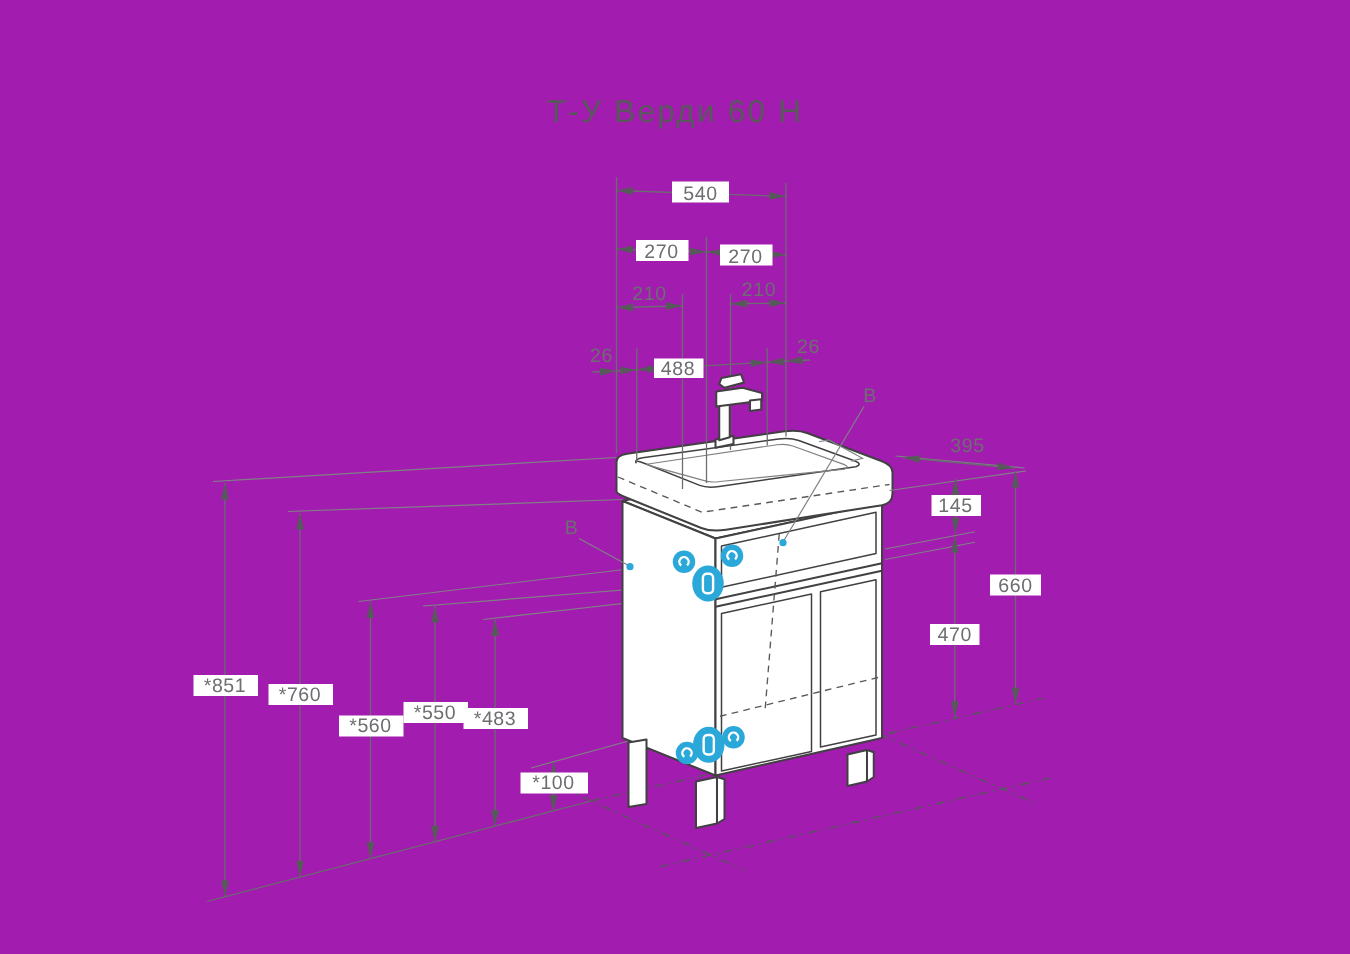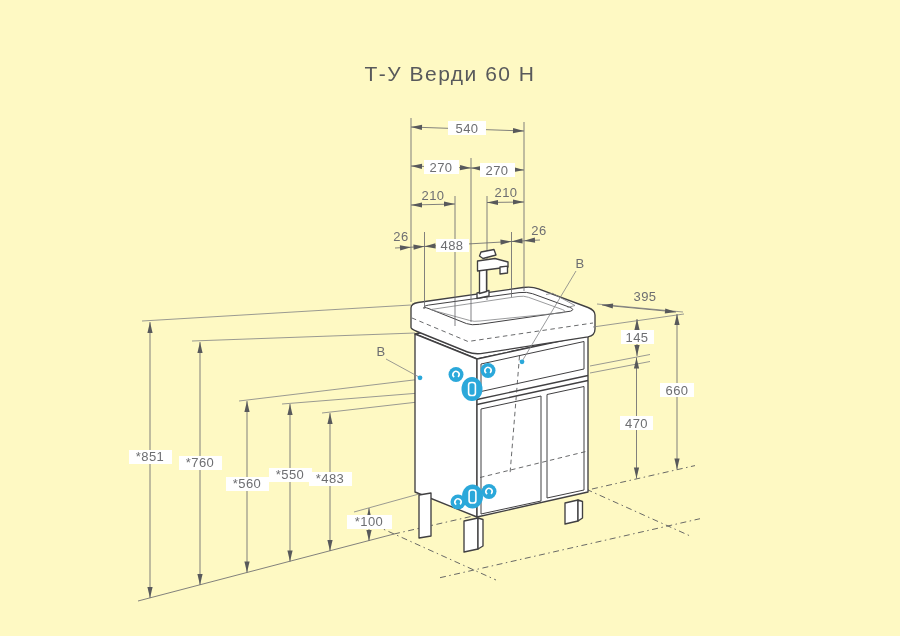--- a/index.html
+++ b/index.html
@@ -1,16 +1,16 @@
 <!DOCTYPE html>
 <html><head>
 <meta charset="utf-8">
 <style>
   html,body{margin:0;padding:0;background:#ffffff;}
-  .page{position:relative;width:900px;height:636px;background:#fef9c3;overflow:hidden;
+  .page{position:relative;width:900px;height:636px;background:#a21caf;overflow:hidden;
         font-family:"Liberation Sans", sans-serif;}
   svg{position:absolute;left:0;top:0;}
   text{font-family:"Liberation Sans", sans-serif;fill:#6d6e71;font-size:13px;letter-spacing:.4px;}
   .title-text{font-size:21px;fill:#58595b;letter-spacing:1.5px;}
   .thin{stroke:#6b6c6f;stroke-width:.85;fill:none;}
   .thin2{stroke:#808184;stroke-width:.8;fill:none;}
   .draw{stroke:#414042;stroke-width:1.35;fill:none;stroke-linejoin:round;}
   .drawf{stroke:#414042;stroke-width:1.35;fill:#ffffff;stroke-linejoin:round;}
   .det{stroke:#414042;stroke-width:1;fill:none;stroke-linejoin:round;}
   .hid{stroke:#58595b;stroke-width:.9;fill:none;stroke-dasharray:4.5 3.5;}

